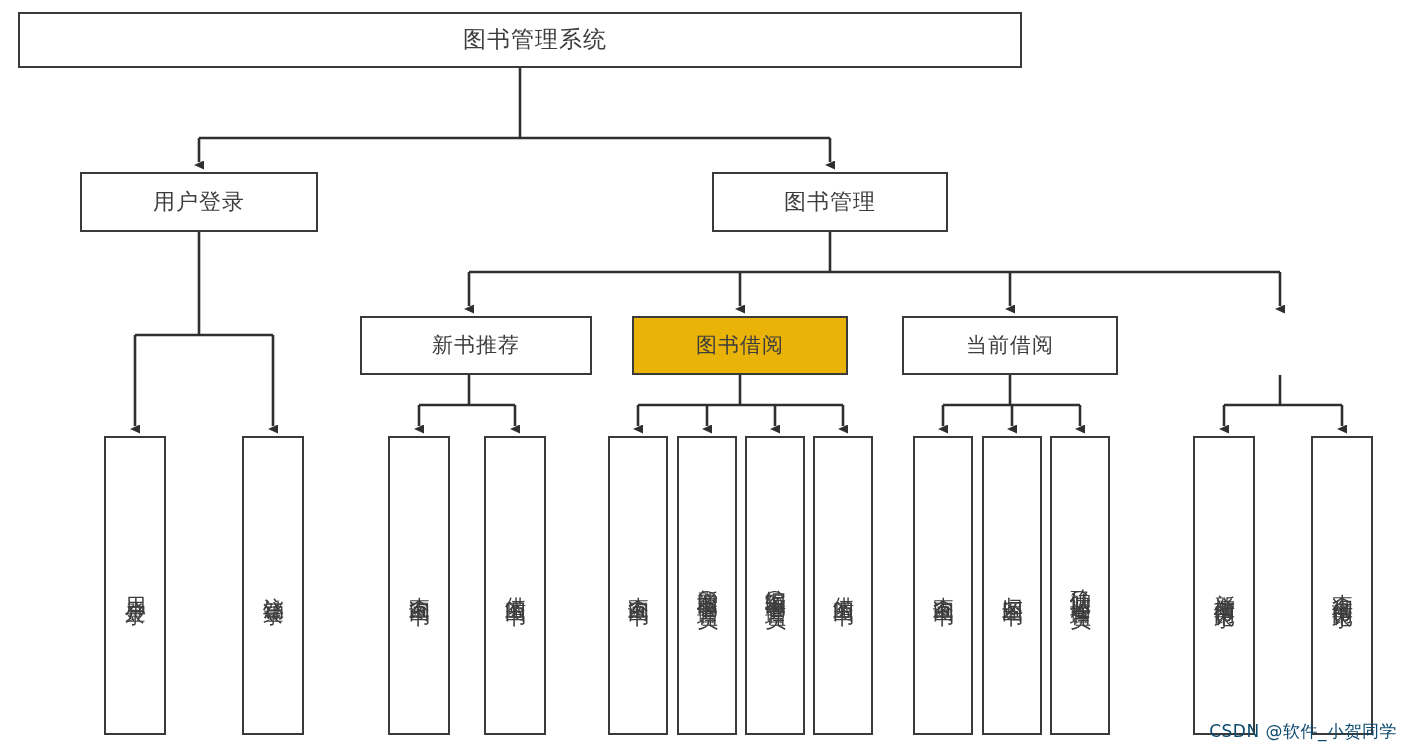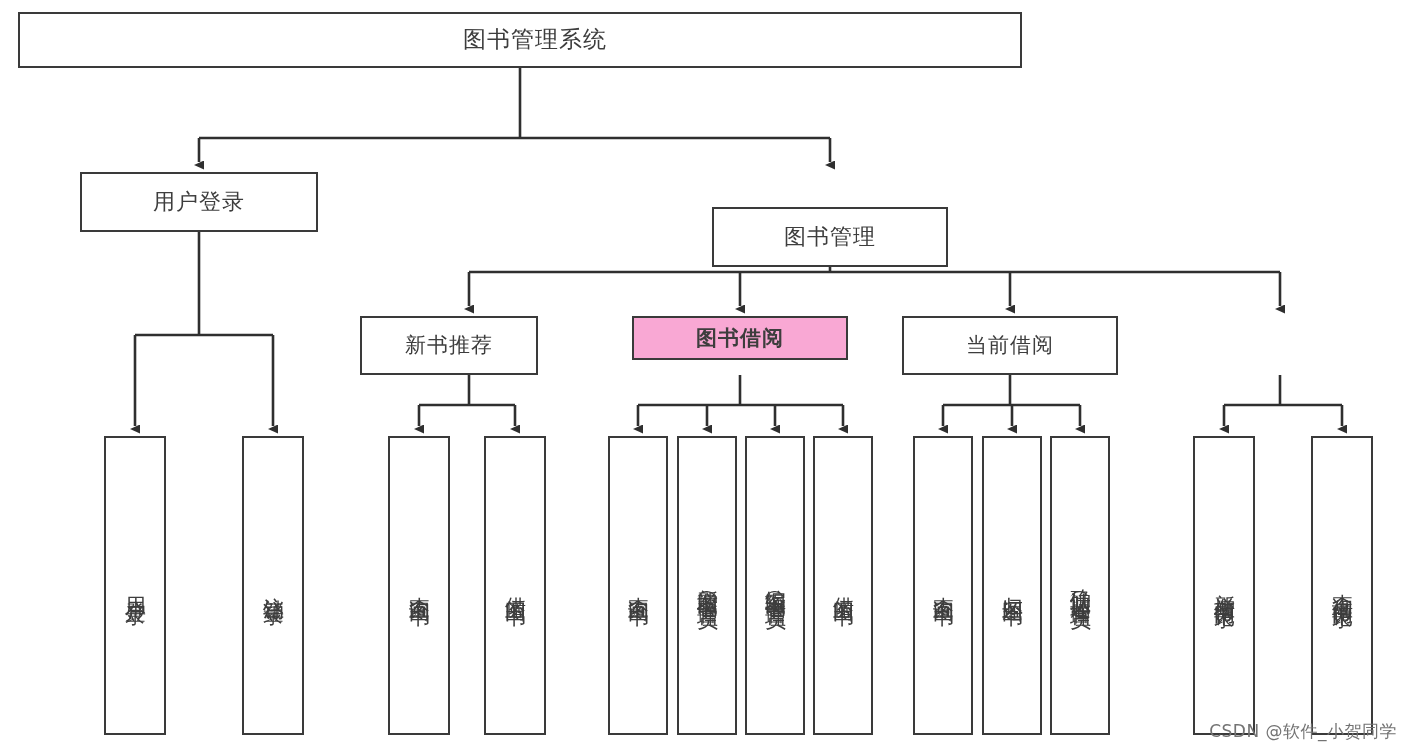--- a/index.html
+++ b/index.html
@@ -136,29 +136,29 @@
   </svg>
 
   <div class="node level-0" style="left: 18px; top: 12px; width: 1004px; height: 56px; border-color: rgb(58, 58, 58); background: rgb(255, 255, 255); color: rgb(61, 61, 61); padding-left: 30px;">
     <span class="node-label">图书管理系统</span>
   </div>
 
   <div class="node level-1" style="left: 80px; top: 172px; width: 238px; height: 60px; border-color: rgb(58, 58, 58); background: rgb(255, 255, 255); color: rgb(61, 61, 61);">
     <span class="node-label">用户登录</span>
   </div>
 
-  <div class="node level-1" style="left: 712px; top: 172px; width: 236px; height: 60px; border-color: rgb(58, 58, 58); background: rgb(255, 255, 255); color: rgb(61, 61, 61); margin-top: 35px;">
+  <div class="node level-1" style="left: 712px; top: 172px; width: 236px; height: 60px; border-color: rgb(58, 58, 58); background: rgb(255, 255, 255); color: rgb(61, 61, 61);">
     <span class="node-label">图书管理</span>
   </div>
 
-  <div class="node level-2" style="left: 360px; top: 316px; width: 178px; height: 59px; border-color: rgb(58, 58, 58); background: rgb(255, 255, 255); color: rgb(61, 61, 61); justify-content: center;">
+  <div class="node level-2" style="left: 360px; top: 316px; width: 232px; height: 59px; border-color: rgb(58, 58, 58); background: rgb(255, 255, 255); color: rgb(61, 61, 61); justify-content: center;">
     <span class="node-label">新书推荐</span>
   </div>
 
-  <div class="node level-2" style="left: 632px; top: 316px; width: 216px; height: 44px; border-color: rgb(58, 58, 58); background: #f9a8d4; color: rgb(61, 61, 61); font-weight: bold;">
+  <div class="node level-2" style="left: 632px; top: 316px; width: 216px; height: 59px; border-color: rgb(58, 58, 58); background: #eab308; color: rgb(61, 61, 61);">
     <span class="node-label">图书借阅</span>
   </div>
 
   <div class="node level-2" style="left: 902px; top: 316px; width: 216px; height: 59px; border-color: rgb(58, 58, 58); background: rgb(255, 255, 255); color: rgb(61, 61, 61); align-items: center;">
     <span class="node-label">当前借阅</span>
   </div>
 
 
   <div class="node leaf" style="left: 104px; top: 436px; width: 62px; height: 299px; border-color: rgb(58, 58, 58); background: rgb(255, 255, 255); color: rgb(61, 61, 61);">
     <span class="node-label">用户登录</span>
@@ -205,15 +205,15 @@
   </div>
 
   <div class="node leaf" style="left: 1193px; top: 436px; width: 62px; height: 299px; border-color: rgb(58, 58, 58); background: rgb(255, 255, 255); color: rgb(61, 61, 61);">
     <span class="node-label">新增借阅记录</span>
   </div>
 
   <div class="node leaf" style="left: 1311px; top: 436px; width: 62px; height: 299px; border-color: rgb(58, 58, 58); background: rgb(255, 255, 255); color: rgb(61, 61, 61);">
     <span class="node-label">查询借阅记录</span>
   </div>
 
-  <div id="watermark" style="color: #737373;">CSDN @软件_小贺同学</div>
+  <div id="watermark" style="color: #0c4a6e;">CSDN @软件_小贺同学</div>
 
 </div>
 
 </body></html>

